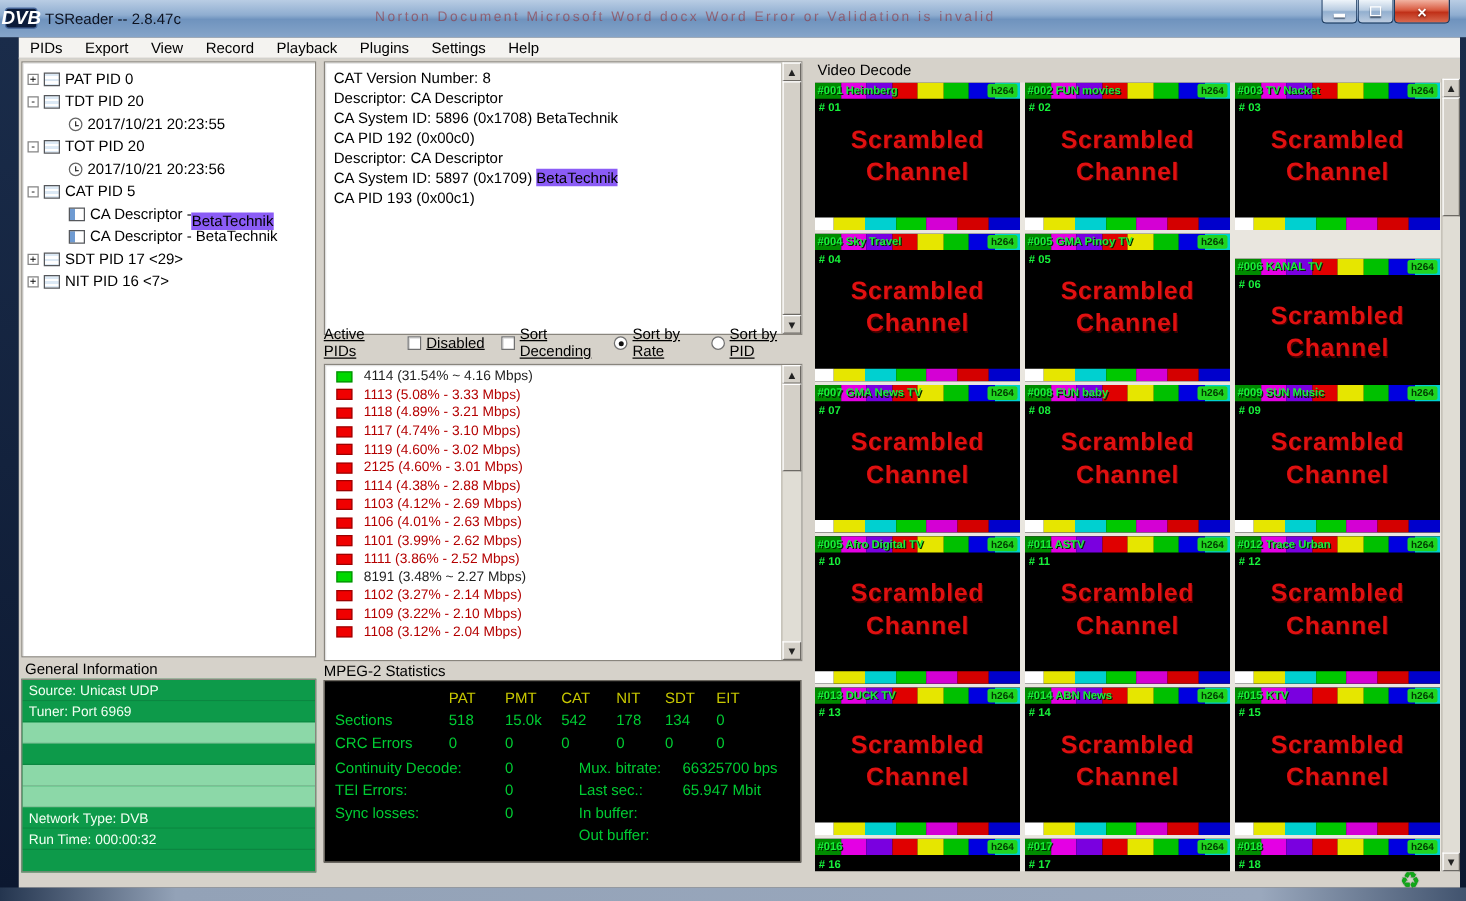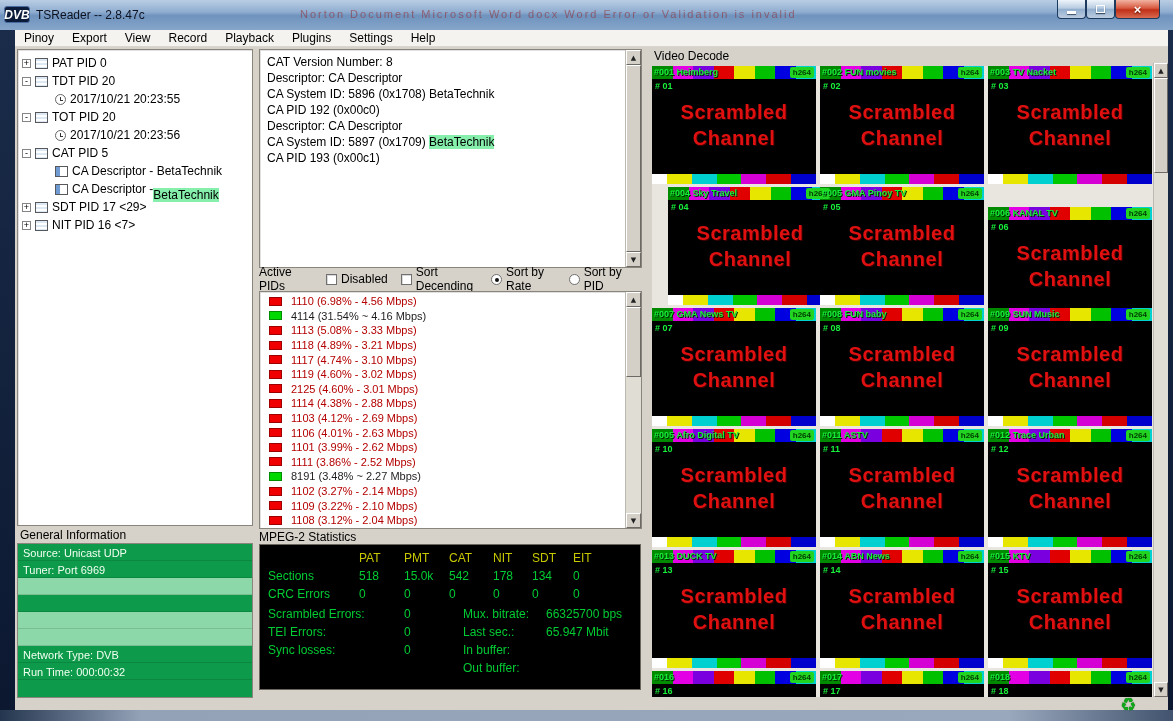--- a/index.html
+++ b/index.html
@@ -4,21 +4,21 @@
 <style>
   html,body{margin:0;padding:0;background:#0a1426;}
   *{box-sizing:border-box;}
   #page{position:relative;width:1173px;height:721px;overflow:hidden;
         font-family:"Liberation Sans",sans-serif;background:#0e1c33;}
   
   .titlebar{position:absolute;left:0;top:0;width:1173px;height:30px;
     background:linear-gradient(180deg,#b9cde4 0%,#8fadd0 40%,#6f93be 52%,#86a5c9 100%);}
   .dvb-logo{position:absolute;left:4px;top:6px;width:26px;height:17px;background:#0b1b3a;
     border:1px solid #4a6b9e;border-radius:3px;color:#fff;font-style:italic;font-weight:bold;
-    font-size:12px;display:flex;align-items:center;justify-content:center;}
+    font-size:15px;display:flex;align-items:center;justify-content:center;}
   .title-text{position:absolute;left:36px;top:8px;font-size:12px;color:#0d1220;}
   .ghost{position:absolute;left:300px;top:8px;font-size:11px;letter-spacing:2px;
     color:rgba(150,25,25,.5);white-space:nowrap;}
   .winbtns{position:absolute;right:13px;top:0;display:flex;}
   .winbtn{width:29px;height:19px;border:1px solid #1c3a5e;border-top:none;margin-left:0;
     background:linear-gradient(#eef4fa,#b9cce1 45%,#92afcf 52%,#bccce0);
     border-radius:0 0 4px 4px;display:flex;align-items:center;justify-content:center;}
   .winbtn.close{width:45px;background:linear-gradient(#f2b3a2,#d85a40 45%,#c03018 55%,#d86a50);}
   .glyph-min{width:9px;height:3px;background:#fff;box-shadow:0 1px 1px #3c5068;margin-top:6px;}
   .glyph-max{width:9px;height:8px;border:1px solid #fff;box-shadow:0 1px 1px #3c5068;}
@@ -46,21 +46,21 @@
     font-size:9px;line-height:7px;text-align:center;margin-right:4px;color:#000;}
   .spacer{width:13px;flex:none;}
   .ti{flex:none;margin-right:4px;}
   .icon-table{width:13px;height:11px;border:1px solid #56585c;
     background:repeating-linear-gradient(to bottom,#dce9f5 0 2px,#fff 2px 4px);}
   .icon-clock{width:11px;height:11px;border:1px solid #666;border-radius:50%;background:#fff;position:relative;}
   .icon-clock::after{content:"";position:absolute;left:4px;top:2px;width:1px;height:4px;background:#333;}
   .icon-clock::before{content:"";position:absolute;left:4px;top:5px;width:3px;height:1px;background:#333;}
   .icon-card{width:13px;height:11px;border:1px solid #56585c;
     background:linear-gradient(90deg,#6f9bd2 0 4px,#fff 4px);}
-  .hl{background:#86efac;margin-top:12px;}
+  .hl{background:#8b5cf6;margin-top:12px;}
   
   .gi-label{left:20px;top:528px;}
   .gi-panel{position:absolute;left:17px;top:543px;width:236px;height:155px;
     border:1px solid #89857d;overflow:hidden;background:#0d9a4a;}
   .gi-row{height:17px;font-size:11px;color:#f2fff2;padding:3px 0 0 5px;
     border-bottom:1px solid rgba(0,0,0,.12);}
   .gi-dark{background:#0d9a4a;}
   .gi-light{background:#8cd8a8;}
   
   .detail{left:259px;top:49px;width:383px;height:219px;}
@@ -73,21 +73,21 @@
     border-color:#fff #6d6a65 #6d6a65 #fff;display:flex;align-items:center;
     justify-content:center;font-size:7px;color:#222;font-family:"DejaVu Sans",sans-serif;}
   .sb-track{flex:1;position:relative;}
   .sb-thumb{position:absolute;left:0;right:0;top:0;background:#d4d0c8;border:1px solid;
     border-color:#fff #6d6a65 #6d6a65 #fff;}
   .thumb-full{height:100%;}
   .thumb-70{height:70px;}
   .thumb-95{height:95px;}
   
   .pids-header{position:absolute;left:259px;top:270px;width:383px;height:18px;
-    display:flex;align-items:center;font-size:12px;color:#000;}
+    display:flex;align-items:flex-end;font-size:12px;color:#000;text-decoration:underline;}
   .pids-header .hdr-label{margin-right:14px;}
   .ctl{display:flex;align-items:center;margin-right:13px;font-size:12px;}
   .cbox{width:11px;height:11px;border:1px solid #707070;background:#fff;flex:none;margin-right:4px;
     box-shadow:inset 1px 1px 0 rgba(0,0,0,.15);}
   .rad{width:11px;height:11px;border:1px solid #707070;border-radius:50%;background:#fff;
     flex:none;margin-right:4px;position:relative;}
   .rad.on::after{content:"";position:absolute;left:3px;top:3px;width:4px;height:4px;
     border-radius:50%;background:#101010;}
   .pids{left:259px;top:291px;width:383px;height:238px;}
   .pid-rows{position:absolute;left:0;top:2px;right:16px;bottom:0;overflow:hidden;}
@@ -144,21 +144,21 @@
           <span class="glyph-x">×</span>
         </div>
     </div>
   </div>
 
   <div class="frame-left"></div>
   <div class="frame-right"></div>
   <div class="frame-bottom"></div>
 
   <div class="menubar">
-      <div class="menu-item">Pinoy</div>
+      <div class="menu-item">PIDs</div>
       <div class="menu-item">Export</div>
       <div class="menu-item">View</div>
       <div class="menu-item">Record</div>
       <div class="menu-item">Playback</div>
       <div class="menu-item">Plugins</div>
       <div class="menu-item">Settings</div>
       <div class="menu-item">Help</div>
     </div>
   <div class="client"></div>
 
@@ -189,27 +189,27 @@
         <span class="tree-label">2017/10/21 20:23:56</span>
       </div>
       <div class="tree-row">
         <span class="expander">-</span>
         <span class="ti icon-table"></span>
         <span class="tree-label">CAT PID 5</span>
       </div>
       <div class="tree-row ind1">
         <span class="spacer"></span>
         <span class="ti icon-card"></span>
-        <span class="tree-label">CA Descriptor - BetaTechnik</span>
+        <span class="tree-label">CA Descriptor - </span>
+        <span class="hl">BetaTechnik</span>
       </div>
       <div class="tree-row ind1">
         <span class="spacer"></span>
         <span class="ti icon-card"></span>
-        <span class="tree-label">CA Descriptor - </span>
-        <span class="hl">BetaTechnik</span>
+        <span class="tree-label">CA Descriptor - BetaTechnik</span>
       </div>
       <div class="tree-row">
         <span class="expander">+</span>
         <span class="ti icon-table"></span>
         <span class="tree-label">SDT PID 17 &lt;29&gt;</span>
       </div>
       <div class="tree-row">
         <span class="expander">+</span>
         <span class="ti icon-table"></span>
         <span class="tree-label">NIT PID 16 &lt;7&gt;</span>
@@ -263,24 +263,20 @@
         </span>
         <span class="ctl">
           <span class="rad"></span>
           <span class="ctl-label">Sort by PID</span>
         </span>
       </span>
   </div>
 
   <div class="panel pids">
     <div class="pid-rows">
-        <div class="pid-row">
-          <span class="chip chip-red"></span>
-          <span class="pt pt-red">1110 (6.98% - 4.56 Mbps)</span>
-        </div>
         <div class="pid-row">
           <span class="chip chip-green"></span>
           <span class="pt pt-green">4114 (31.54% ~ 4.16 Mbps)</span>
         </div>
         <div class="pid-row">
           <span class="chip chip-red"></span>
           <span class="pt pt-red">1113 (5.08% - 3.33 Mbps)</span>
         </div>
         <div class="pid-row">
           <span class="chip chip-red"></span>
@@ -359,21 +355,21 @@
       <span class="st st-green" style="left: 233px; top: 24px;">178</span>
       <span class="st st-green" style="left: 272px; top: 24px;">134</span>
       <span class="st st-green" style="left: 313px; top: 24px;">0</span>
       <span class="st st-green" style="left: 8px; top: 42px;">CRC Errors</span>
       <span class="st st-green" style="left: 99px; top: 42px;">0</span>
       <span class="st st-green" style="left: 144px; top: 42px;">0</span>
       <span class="st st-green" style="left: 189px; top: 42px;">0</span>
       <span class="st st-green" style="left: 233px; top: 42px;">0</span>
       <span class="st st-green" style="left: 272px; top: 42px;">0</span>
       <span class="st st-green" style="left: 313px; top: 42px;">0</span>
-      <span class="st st-green" style="left: 8px; top: 62px;">Scrambled Errors:</span>
+      <span class="st st-green" style="left: 8px; top: 62px;">Continuity Decode:</span>
       <span class="st st-green" style="left: 144px; top: 62px;">0</span>
       <span class="st st-green" style="left: 8px; top: 80px;">TEI Errors:</span>
       <span class="st st-green" style="left: 144px; top: 80px;">0</span>
       <span class="st st-green" style="left: 8px; top: 98px;">Sync losses:</span>
       <span class="st st-green" style="left: 144px; top: 98px;">0</span>
       <span class="st st-green" style="left: 203px; top: 62px;">Mux. bitrate:</span>
       <span class="st st-green" style="left: 286px; top: 62px;">66325700 bps</span>
       <span class="st st-green" style="left: 203px; top: 80px;">Last sec.:</span>
       <span class="st st-green" style="left: 286px; top: 80px;">65.947 Mbit</span>
       <span class="st st-green" style="left: 203px; top: 98px;">In buffer:</span>
@@ -459,21 +455,21 @@
         <div class="vbot">
           <span class="vseg" style="background: rgb(255, 255, 255); flex: 0.6 1 0%;"></span>
           <span class="vseg" style="background: rgb(230, 230, 0); flex: 1 1 0%;"></span>
           <span class="vseg" style="background: rgb(0, 208, 208); flex: 1 1 0%;"></span>
           <span class="vseg" style="background: rgb(0, 200, 0); flex: 1 1 0%;"></span>
           <span class="vseg" style="background: rgb(212, 0, 212); flex: 1 1 0%;"></span>
           <span class="vseg" style="background: rgb(212, 0, 0); flex: 1 1 0%;"></span>
           <span class="vseg" style="background: rgb(0, 0, 204); flex: 1 1 0%;"></span>
         </div>
       </div>
-      <div class="vcell" style="left: 16px; top: 121px;">
+      <div class="vcell" style="left: 0px; top: 121px;">
         <div class="vtop">
           <span class="vseg" style="background: rgb(0, 138, 0);"></span>
           <span class="vseg" style="background: rgb(228, 0, 228);"></span>
           <span class="vseg" style="background: rgb(122, 0, 224);"></span>
           <span class="vseg" style="background: rgb(224, 0, 0);"></span>
           <span class="vseg" style="background: rgb(230, 230, 0);"></span>
           <span class="vseg" style="background: rgb(0, 192, 0);"></span>
           <span class="vseg" style="background: rgb(0, 0, 224);"></span>
           <span class="vseg" style="background: rgb(0, 208, 208);"></span>
         </div>

